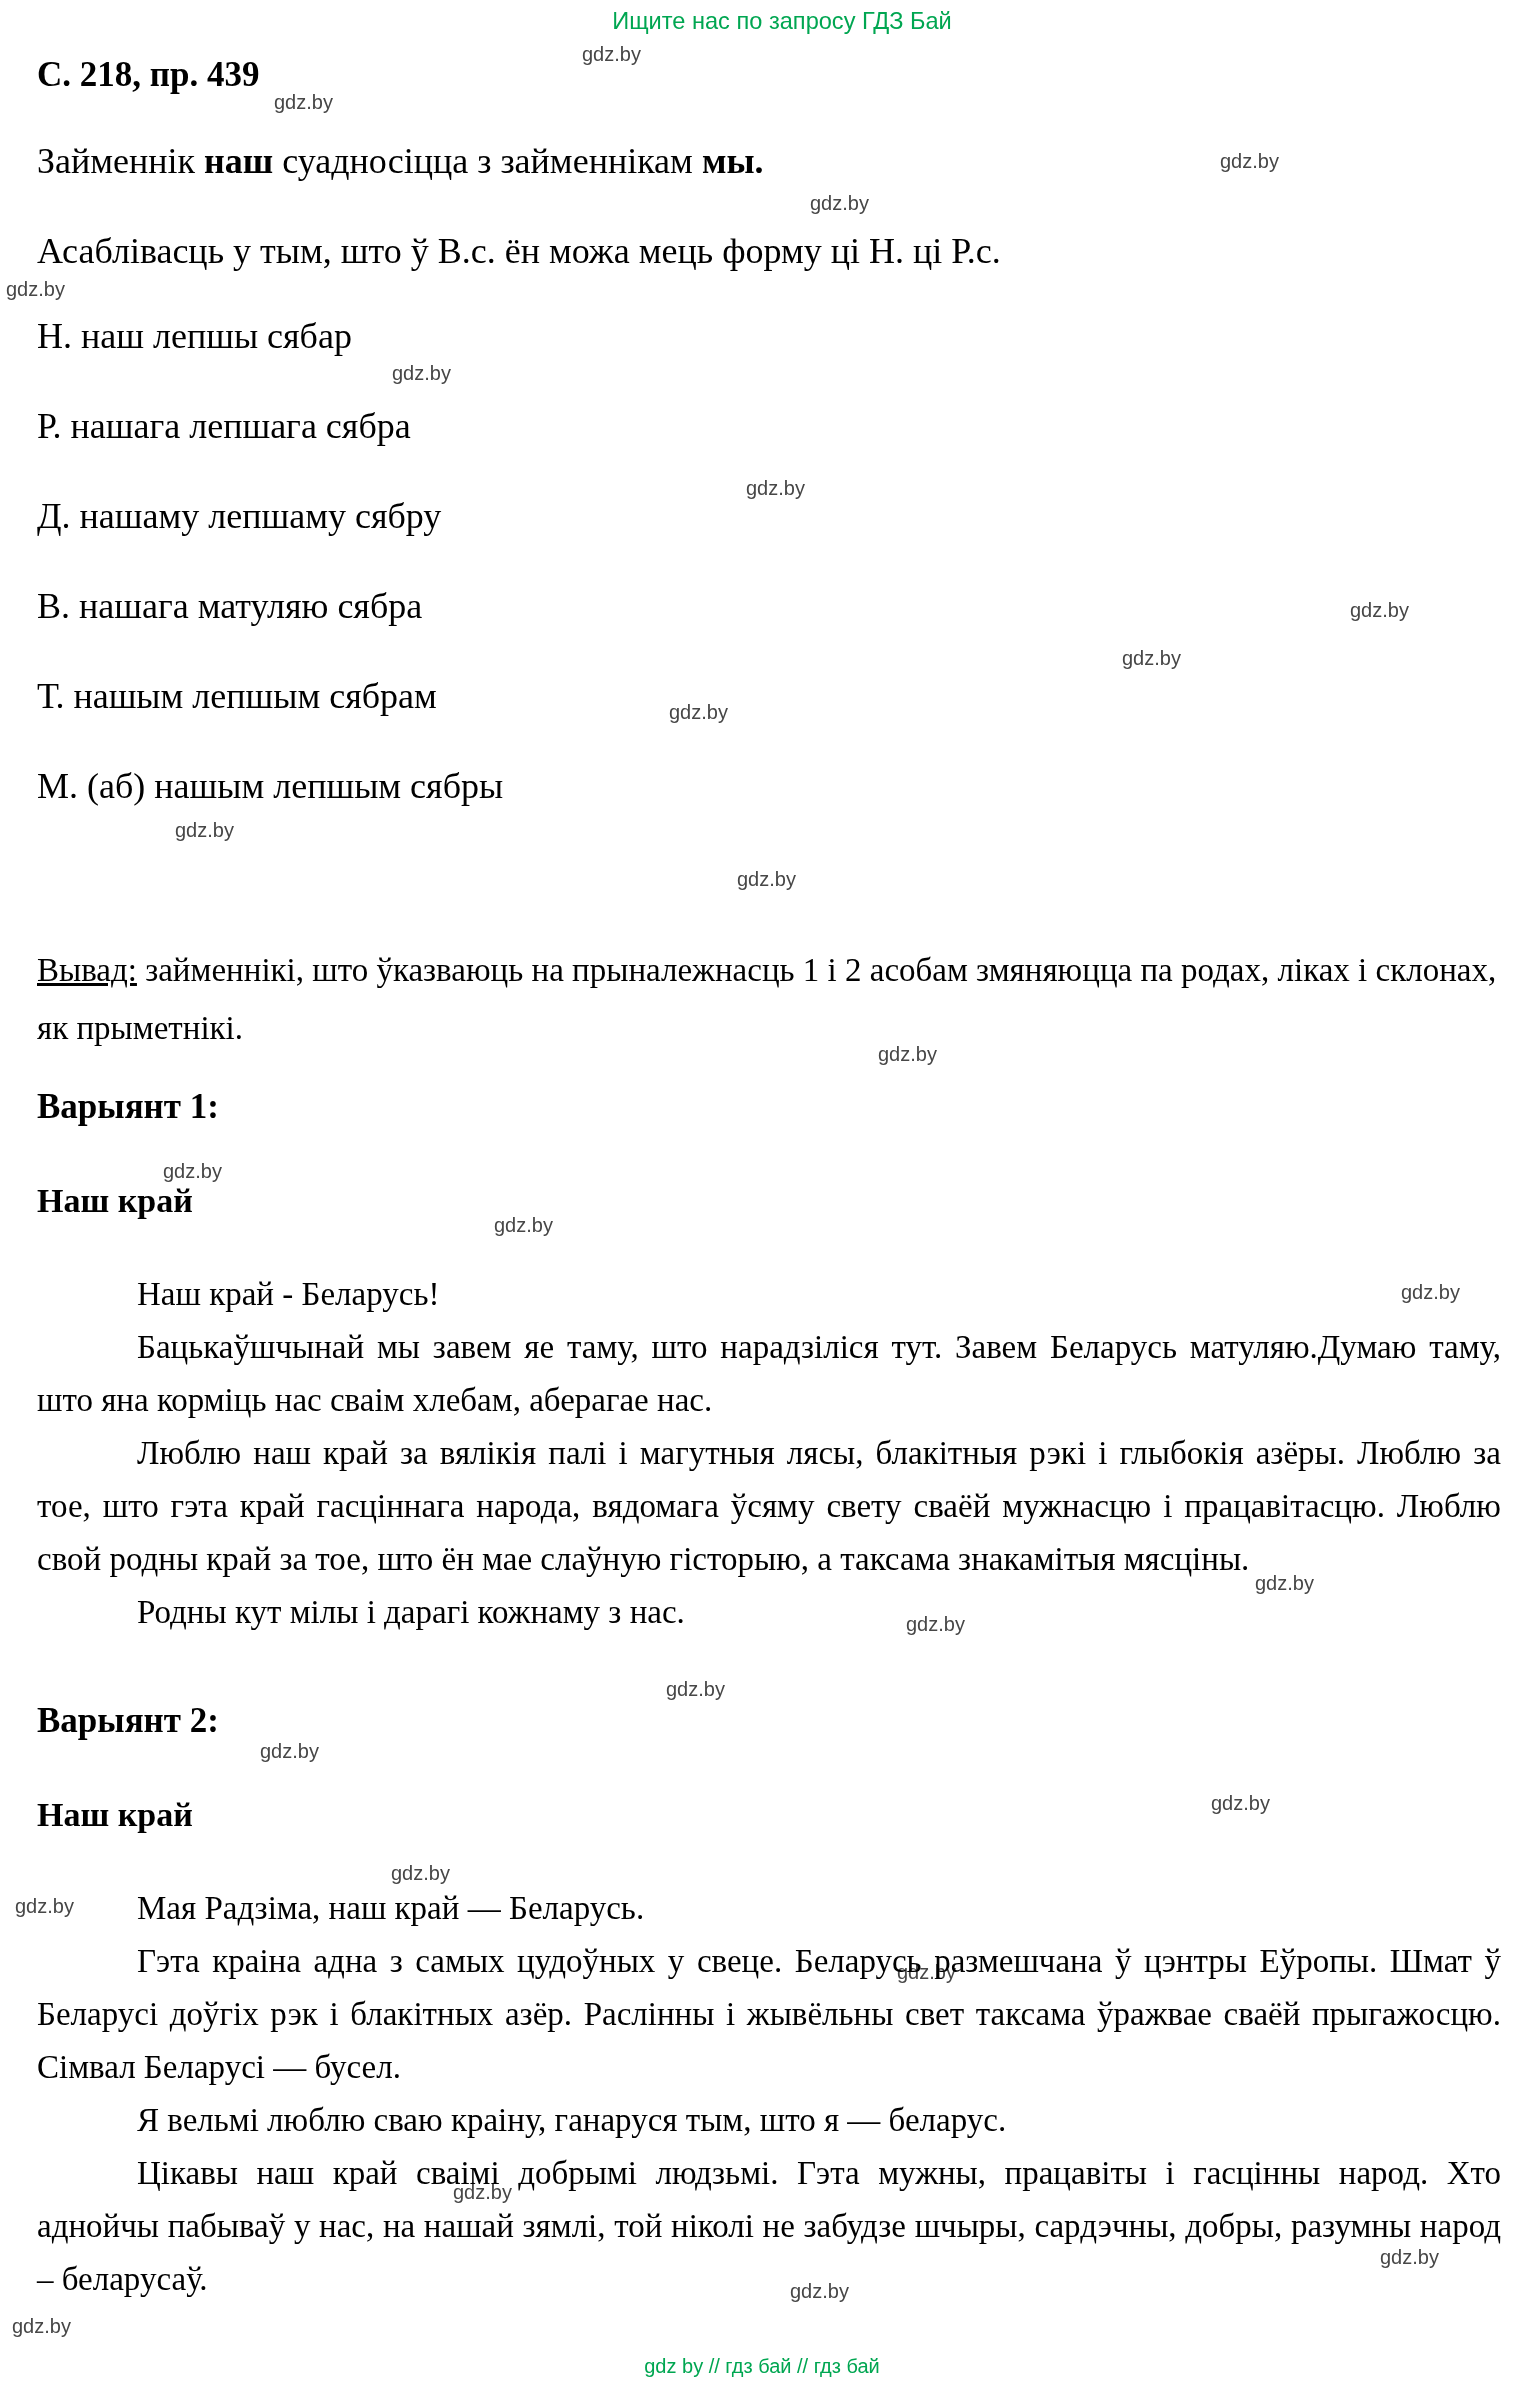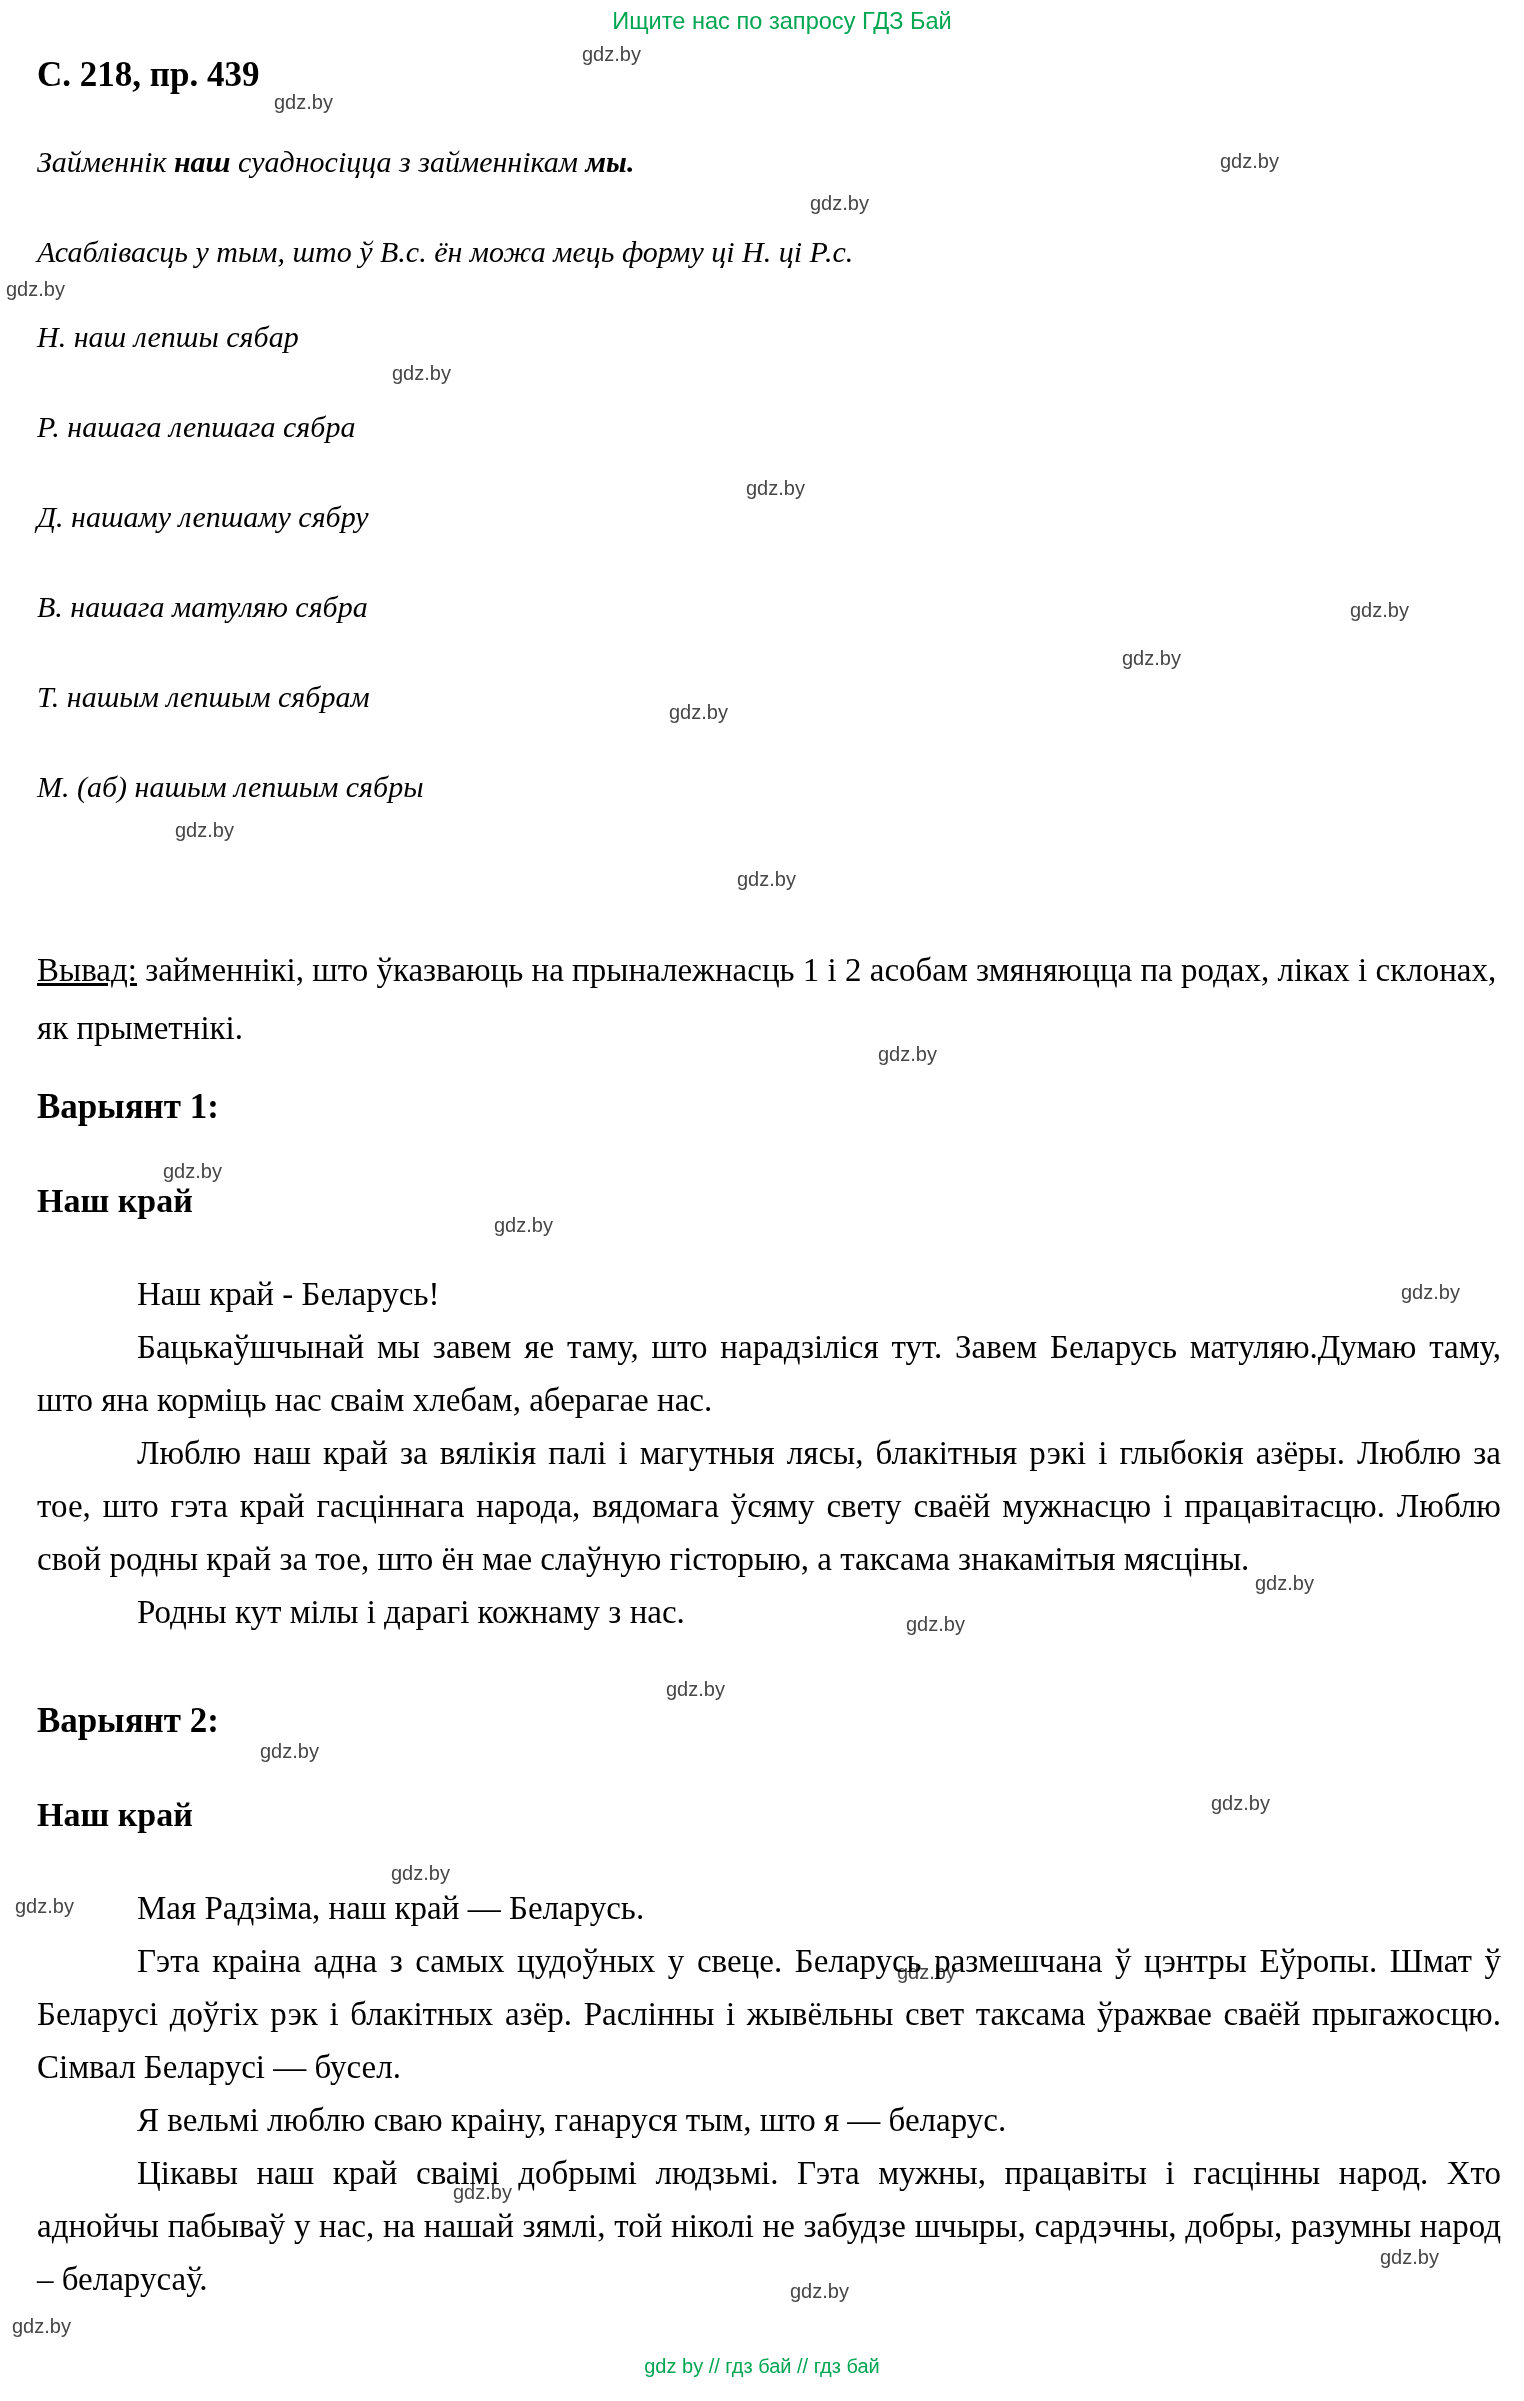--- a/index.html
+++ b/index.html
@@ -20,21 +20,21 @@
     color: var(--green, #00a651);
     padding-left: 40px;
   }
   .content { padding: 0 23px 0 21px; position: relative; z-index: 2; margin-left: 16px; }
   .doc-title {
     margin-top: 20px;
     font-size: 35px;
     font-weight: bold;
     line-height: 40px;
   }
-  .line { font-size: 30px; line-height: 41px; font-style: italic; }
+  .line { font-size: 36px; line-height: 41px; }
   .intro-1 { margin-top: 46px; }
   .intro-2 { margin-top: 49px; }
   .case-line { margin-top: 49px; }
   .case-line.first { margin-top: 44px; }
   .conclusion { margin-top: 134px; font-size: 33px; line-height: 58px; }
   .u { text-decoration: underline; }
   .variant-label { margin-top: 29px; font-size: 35px; font-weight: bold; line-height: 41px; }
   .variant-label.second { margin-top: 61px; }
   .essay-title {
     margin-top: 53px;

